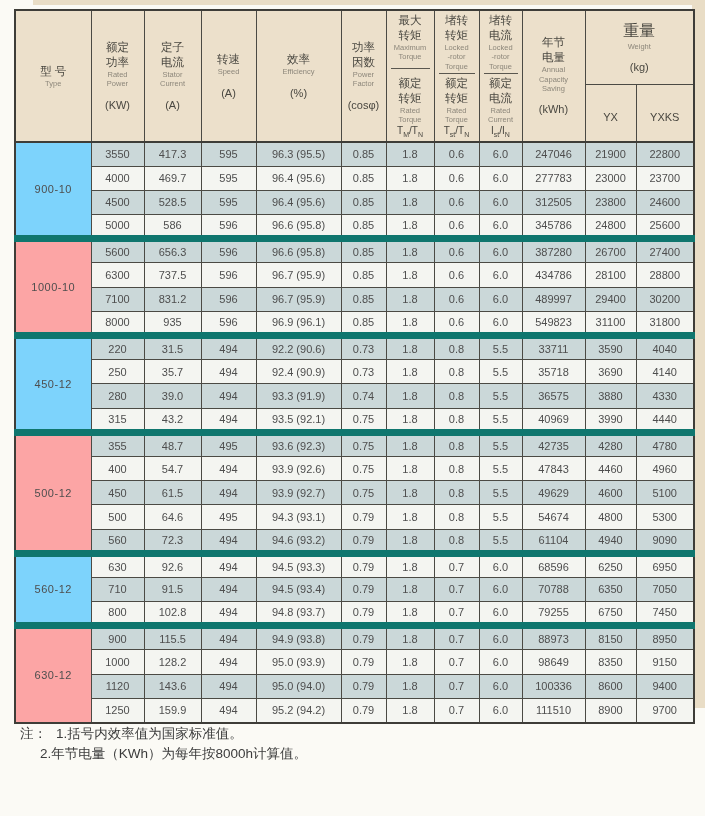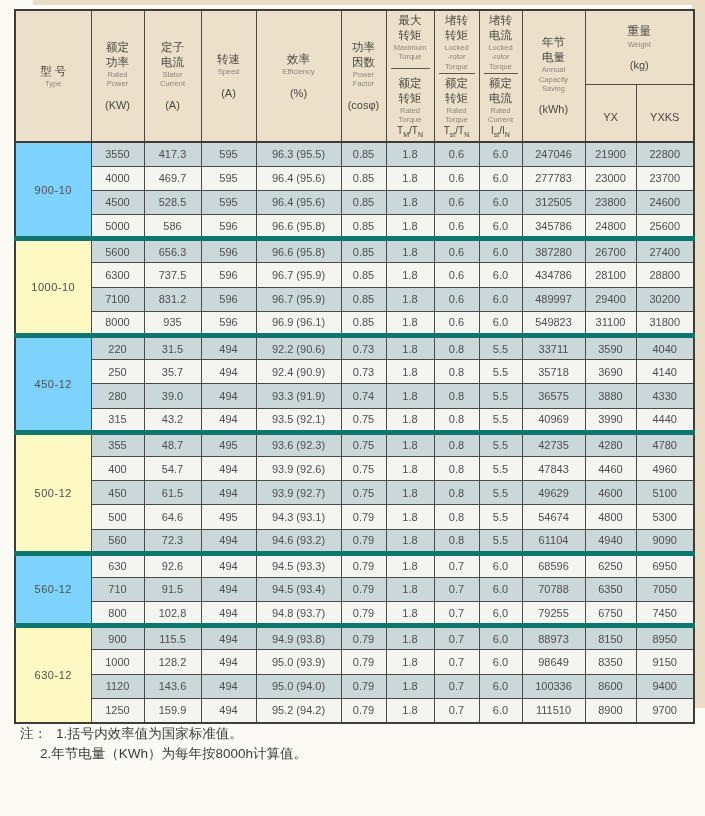--- a/index.html
+++ b/index.html
@@ -25,34 +25,34 @@
   }
   thead th { background:#ece0cb; font-weight:normal; }
   thead tr.h1 th { height:58px; }
   thead tr.h2 th { height:45px; }
   thead th.tall { height:103px; }
   thead { border-bottom:2px solid #3e3d38; }
 
   .zh { font-size:11.5px; color:#494740; line-height:1.3; white-space:pre-line; }
   .en { font-size:7.5px; color:#8d877b; line-height:1.25; white-space:pre-line; }
   .unit { font-size:11px; color:#494740; line-height:1.3; margin-top:9px; }
-  .wzh { font-size:12px; color:#494740; }
+  .wzh { font-size:16px; color:#494740; }
 
   .frac { display:flex; flex-direction:column; justify-content:space-between; height:100%; padding:2px 0; }
   .frac-div { border-top:1px solid #5a574f; margin:2px 4px; }
   .ratio { font-size:10px; color:#494740; line-height:1.2; }
   .ratio sub { font-size:7px; }
 
   tbody td { font-size:11px; color:#4e4e4e; height:24.2px; }
   tbody td.model { font-size:11px; color:#4e4e4e; letter-spacing:0.5px; }
   tr.blue td.data { background:#cbd8d9; }
   tr.white td.data { background:#f4f5f1; }
   td.mblue { background:#7dd3fc; }
-  td.mwhite { background:#fef9c3; }
-  tr.group-start td { border-top:5px solid #0f766e;margin-top:20px; }
+  td.mwhite { background:#fca5a5; }
+  tr.group-start td { border-top:7px solid #0f766e;margin-top:20px; }
 
   .notes { position:absolute; left:20px; top:724px; width:670px; }
   .note-line { display:flex; align-items:baseline; }
   .zh-note { font-size:13.5px; color:#3b3b3b; line-height:1.45; }
   .en-note { font-size:11px; color:#4c4c4c; line-height:1.45; word-spacing:3px; }
   .note-label { width:36px; flex:0 0 36px; }
   .note-indent { margin-left:20px; }
 </style>
 </head>
 <body>

